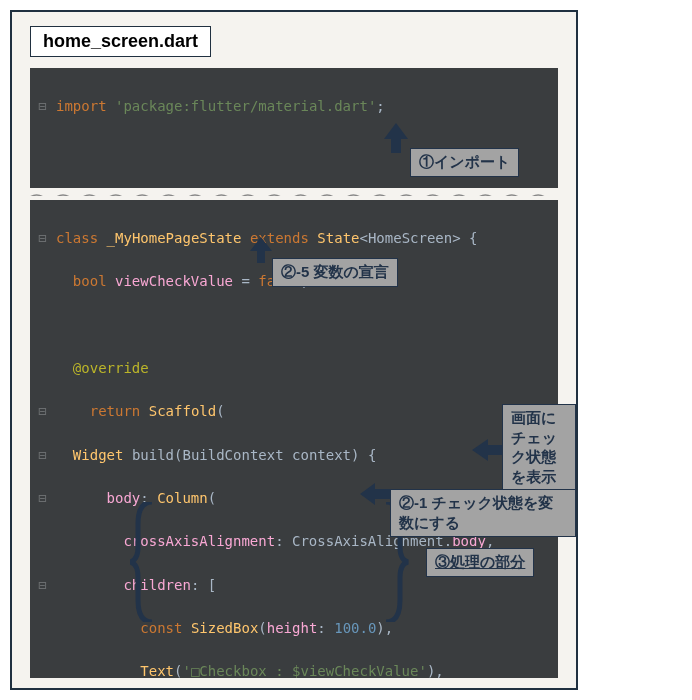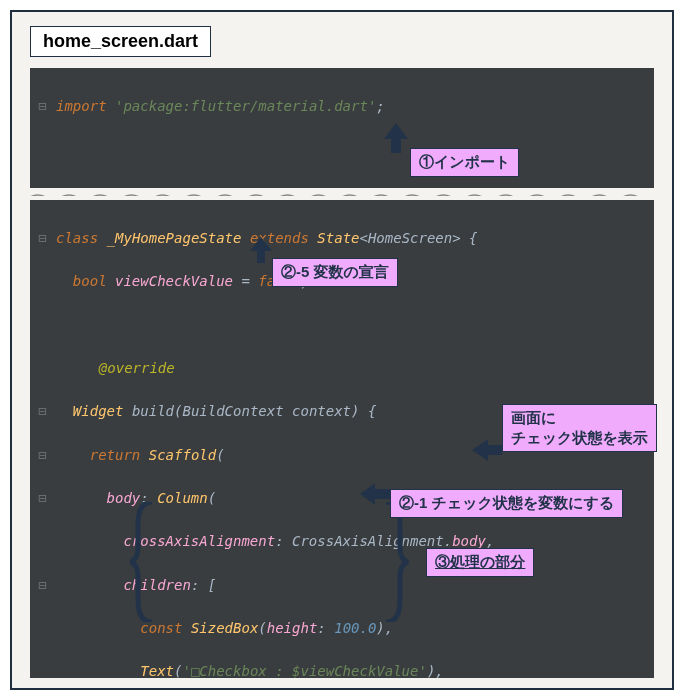--- a/index.html
+++ b/index.html
@@ -3,21 +3,21 @@
 <meta charset="utf-8">
 <style>
   * { margin: 0; padding: 0; box-sizing: border-box; }
   body {
     font-family: "Consolas", "Monaco", monospace;
     font-size: 14px;
     background: #fff;
     padding: 10px;
   }
   .frame {
-    width: 664px;
+    width: 568px;
     height: 680px;
     border: 2px solid #203040;
     background: #f5f3ef;
     position: relative;
     overflow: hidden;
   }
   .file-tab {
     position: absolute;
     top: 14px;
     left: 18px;
@@ -32,21 +32,20 @@
   .code-block {
     position: absolute;
     left: 18px;
     right: 18px;
     background: #3a3d3f;
     color: #c9c9c2;
     padding: 6px 0 1px 6px;
     white-space: pre;
     overflow: hidden;
     line-height: 1.55;
-    font-style: italic;
   }
   .code-block.top { top: 56px; height: 120px; }
   .code-block.bottom { top: 188px; bottom: 10px; }
   .wavy {
     position: absolute;
     left: 18px; right: 18px;
     top: 176px;
     height: 8px;
     background: #f5f3ef;
     overflow: hidden;
@@ -55,27 +54,27 @@
 
   .gut { color: #6a6d6f; display: inline-block; width: 18px; }
   .line { display: block; padding-left: 2px; }
 
   .kw { color: #cc7832; }      
   .id { color: #a9b7c6; }       
   .type { color: #ffc66d; margin-top: 18px; }     
   .str { color: #6a8759; }      
   .num { color: #6897bb; }      
   .prop { color: #f9a8d4; }     
-  .ann { color: #bbb529; margin-left: 26px; }
+  .ann { color: #bbb529; }
   .pale { color: #a9b7c6; }
   .boolv { color: #cc7832; }
 
   .callout {
     position: absolute;
-    background: #f0abfc;
+    background: #a3a3a3;
     border: 1.6px solid #223349;
     padding: 3px 8px 4px 8px;
     font-family: "Meiryo", "Yu Gothic", sans-serif;
     font-size: 15px;
     color: #223349;
     font-weight: 600;
     line-height: 1.3;
     z-index: 10;
   }
   .arrow {
@@ -104,22 +103,22 @@
     <svg viewBox="0 0 640 8" preserveAspectRatio="none">
         <path d="M0 4 Q 8 0 16 4 T 32 4 T 48 4 T 64 4 T 80 4 T 96 4 T 112 4 T 128 4 T 144 4 T 160 4 T 176 4 T 192 4 T 208 4 T 224 4 T 240 4 T 256 4 T 272 4 T 288 4 T 304 4 T 320 4 T 336 4 T 352 4 T 368 4 T 384 4 T 400 4 T 416 4 T 432 4 T 448 4 T 464 4 T 480 4 T 496 4 T 512 4 T 528 4 T 544 4 T 560 4 T 576 4 T 592 4 T 608 4 T 624 4 T 640 4" stroke="#888" stroke-width="1.5" fill="none"></path>
       </svg>
   </div>
 
   <div class="code-block bottom">
 <span class="line"><span class="gut">⊟</span><span class="kw">class</span> <span class="type">_MyHomePageState</span> <span class="kw">extends</span> <span class="type">State</span><span class="pale">&lt;HomeScreen&gt;</span><span class="pale"> {</span></span>
 <span class="line"><span class="gut"> </span>  <span class="kw">bool</span> <span class="prop">viewCheckValue</span><span class="pale"> = </span><span class="boolv">false</span><span class="pale">;</span></span>
 <span class="line"><span class="gut"> </span><span></span></span>
 <span class="line"><span class="gut"> </span>  <span class="ann">@override</span></span>
+<span class="line"><span class="gut">⊟</span>    <span class="kw">return</span> <span class="type">Scaffold</span><span class="pale">(</span></span>
 <span class="line"><span class="gut">⊟</span>  <span class="type">Widget</span> <span class="id">build</span><span class="pale">(BuildContext context) {</span></span>
-<span class="line"><span class="gut">⊟</span>    <span class="kw">return</span> <span class="type">Scaffold</span><span class="pale">(</span></span>
 <span class="line"><span class="gut">⊟</span>      <span class="prop">body</span><span class="pale">: </span><span class="type">Column</span><span class="pale">(</span></span>
 <span class="line"><span class="gut"> </span>        <span class="prop">crossAxisAlignment</span><span class="pale">: CrossAxisAlignment.</span><span class="prop">body</span><span class="pale">,</span></span>
 <span class="line"><span class="gut">⊟</span>        <span class="prop">children</span><span class="pale">: [</span></span>
 <span class="line"><span class="gut"> </span>          <span class="kw">const</span> <span class="type">SizedBox</span><span class="pale">(</span><span class="prop">height</span><span class="pale">: </span><span class="num">100.0</span><span class="pale">),</span></span>
 <span class="line"><span class="gut"> </span>          <span class="type">Text</span><span class="pale">(</span><span class="str">'□Checkbox : $viewCheckValue'</span><span class="pale">),</span></span>
 
 
 
 
 

